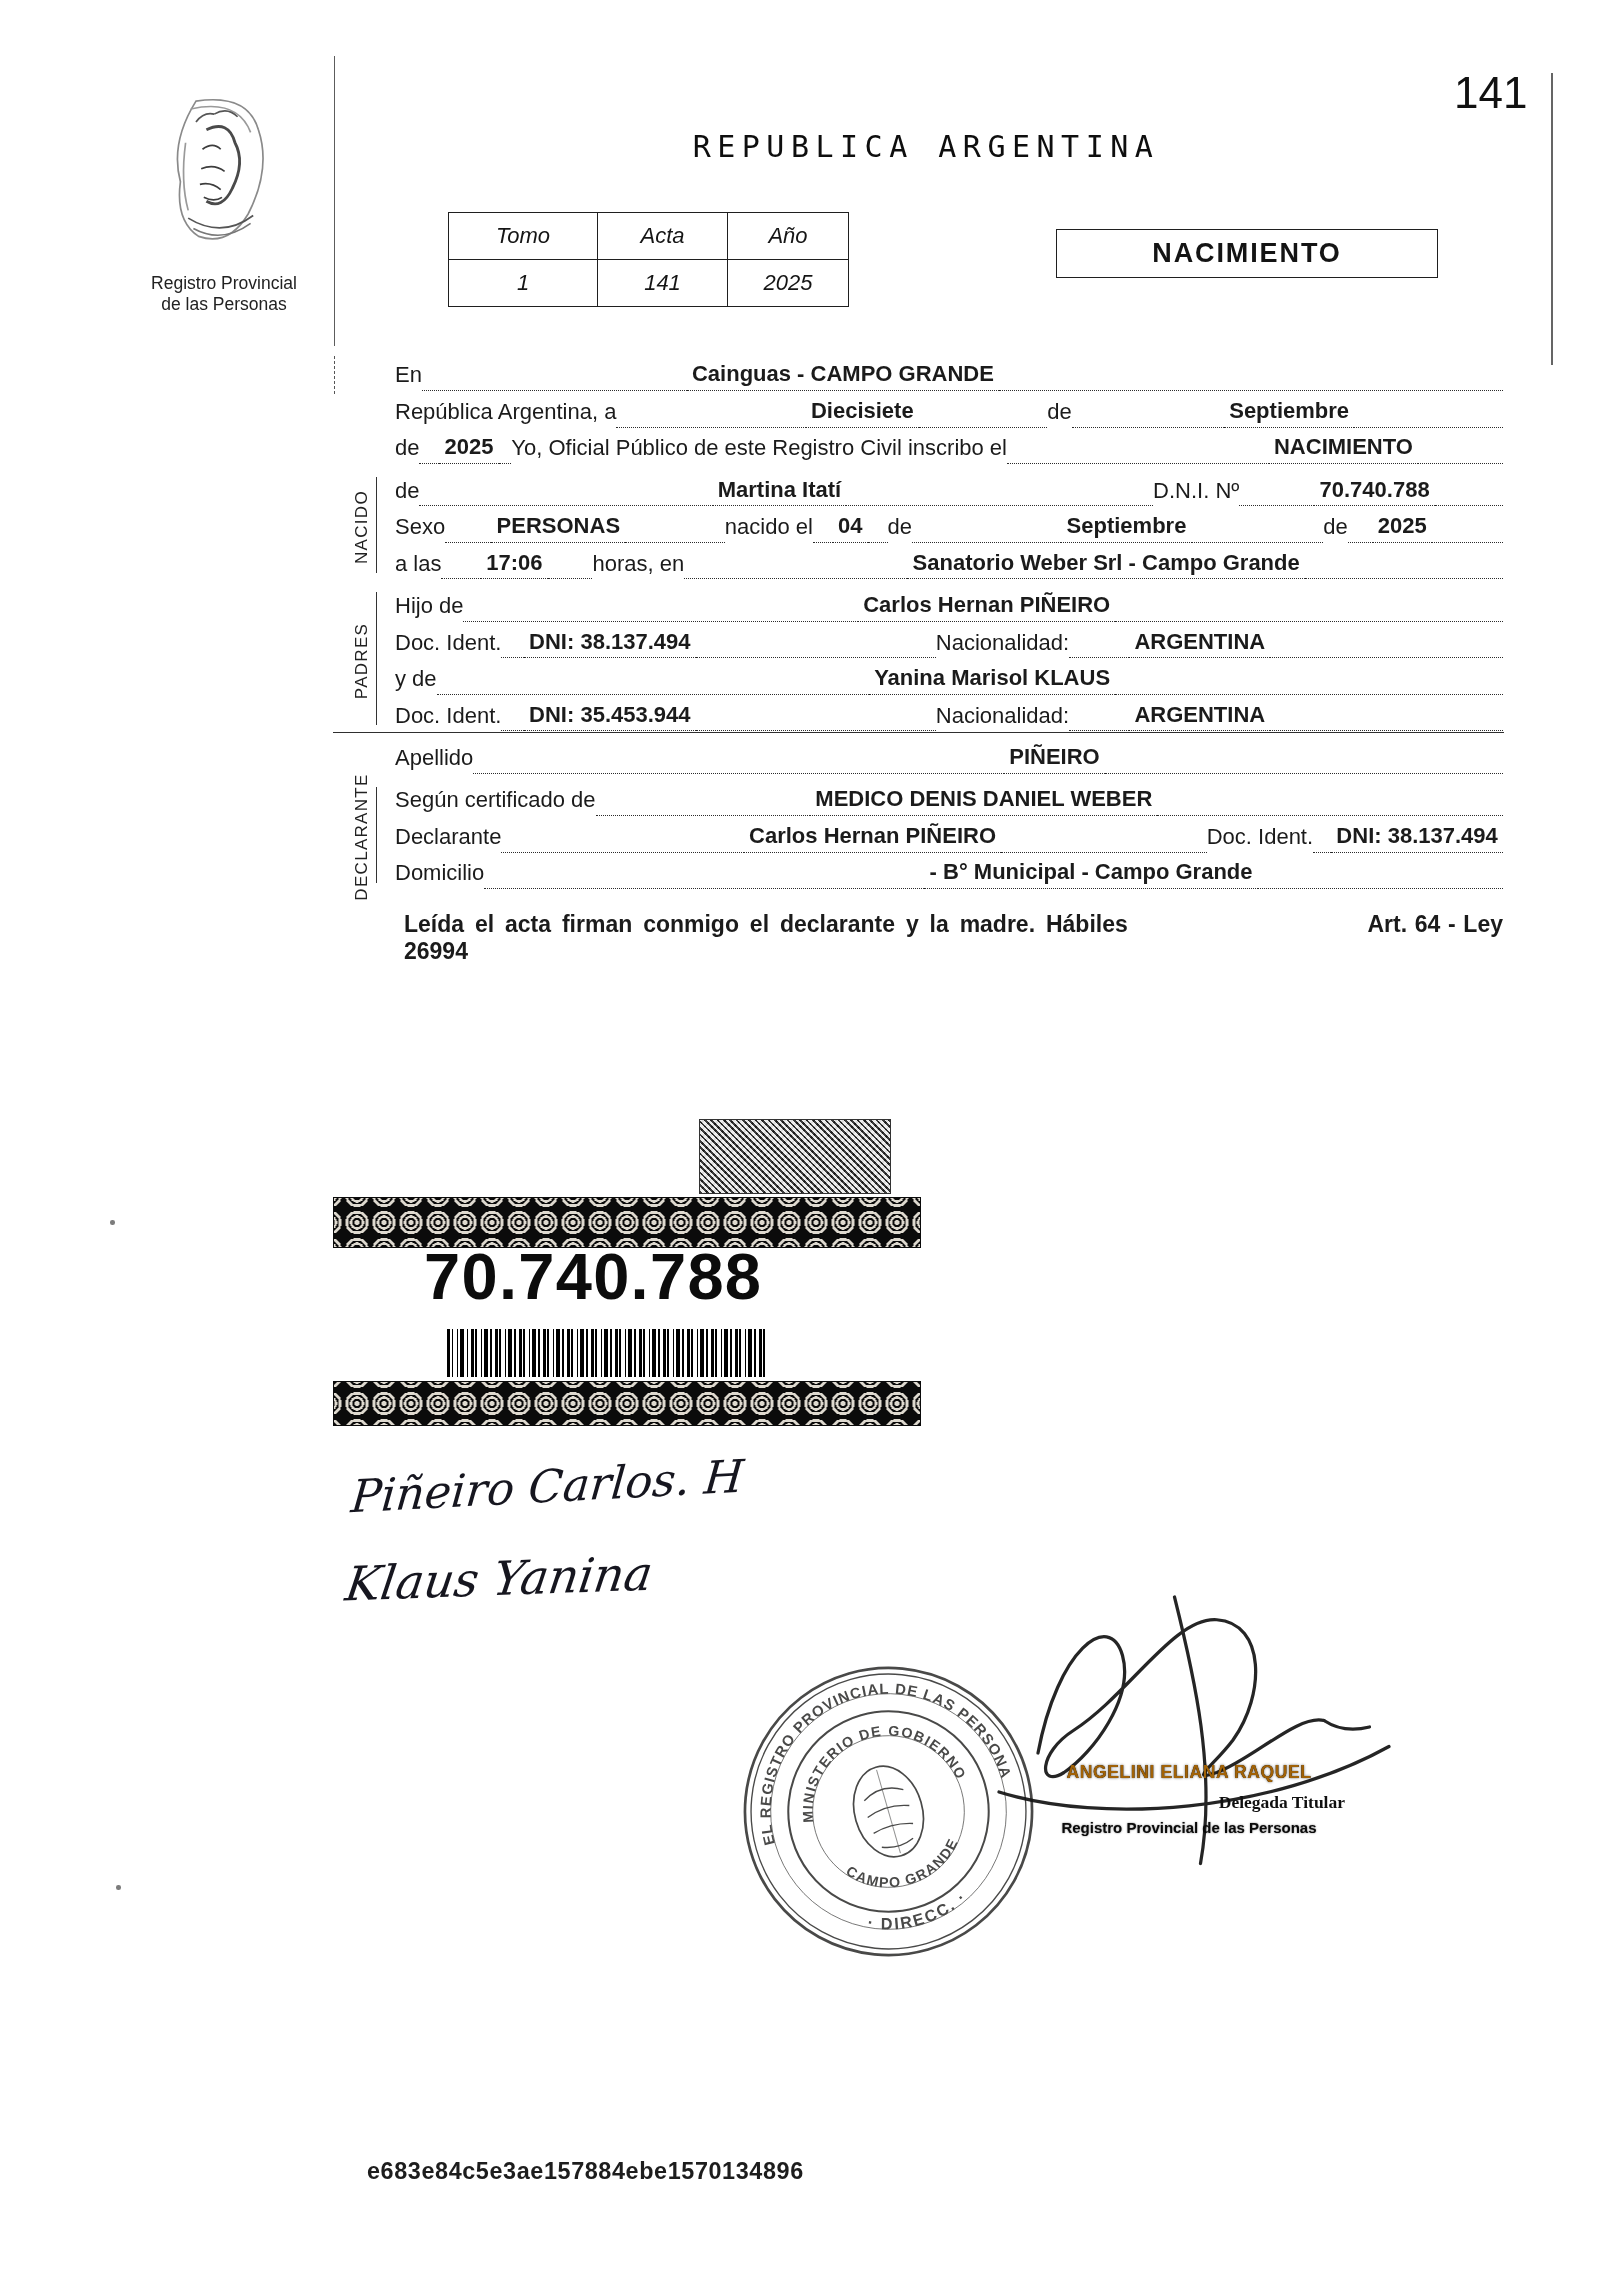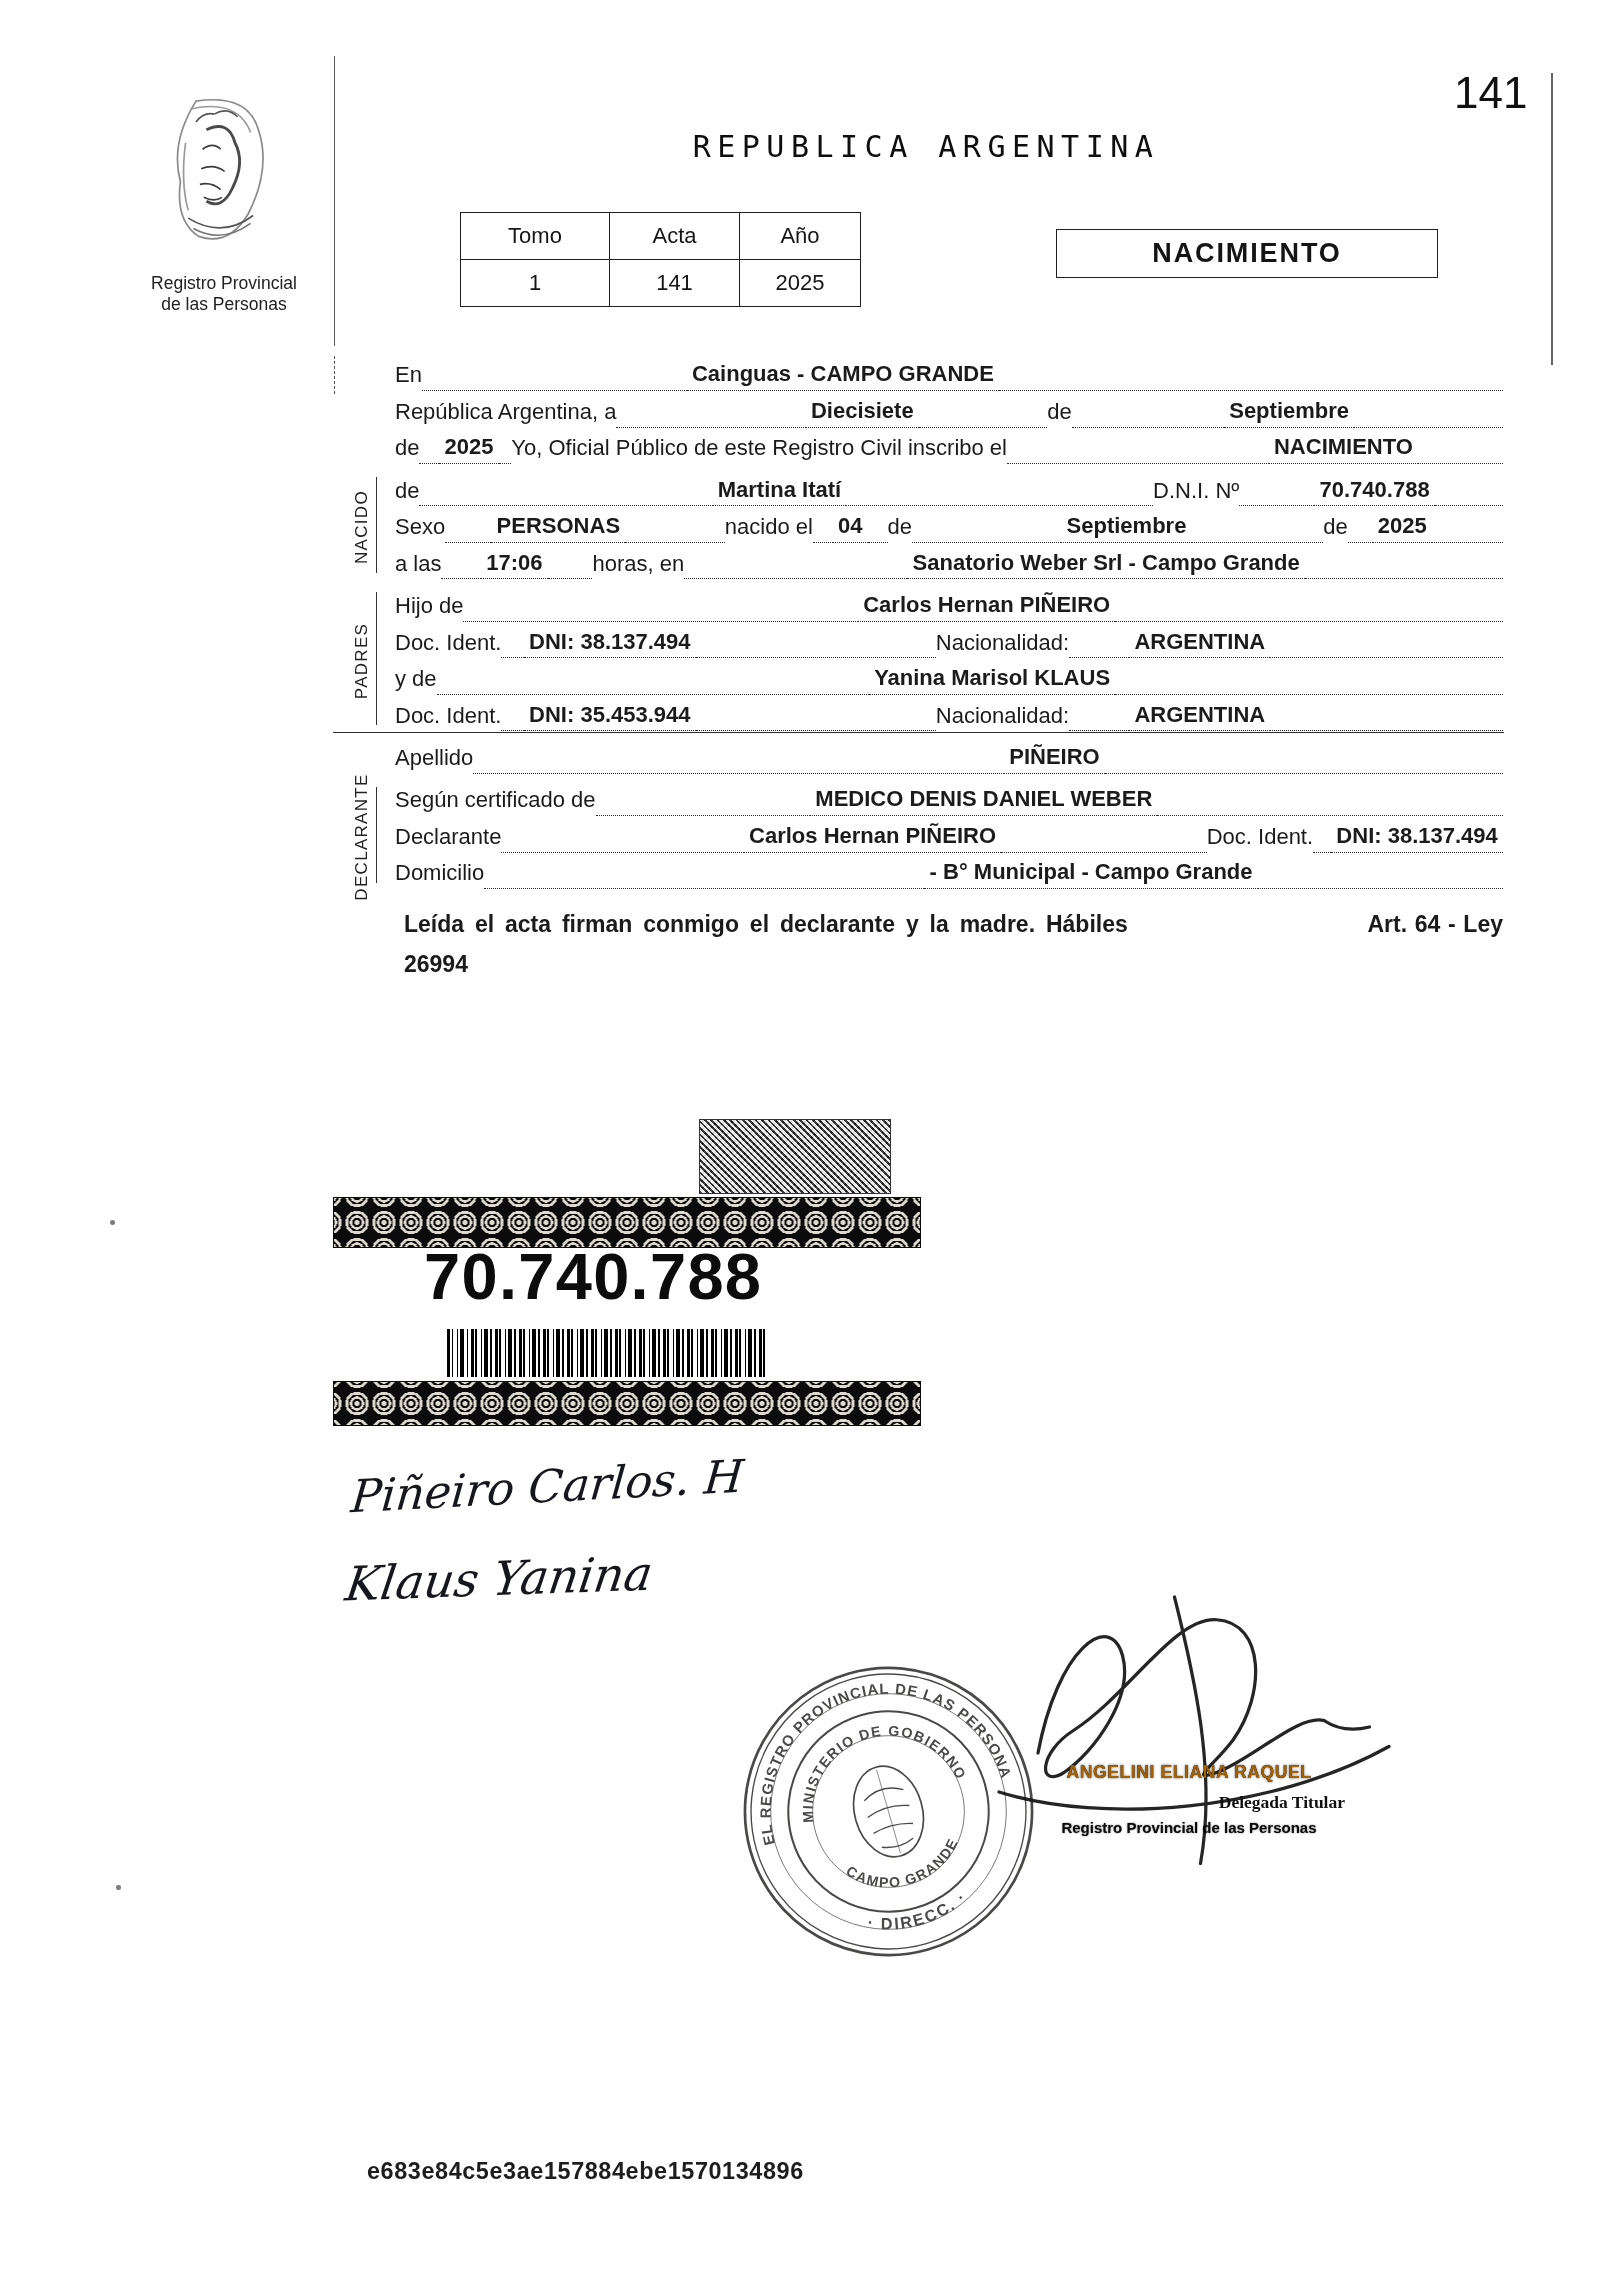--- a/index.html
+++ b/index.html
@@ -12,21 +12,21 @@
   .fold-line { position:absolute; left:334px; top:56px; width:1.3px; height:290px; background:#5c5c5c; }
   .fold-dashes { position:absolute; left:334px; top:356px; height:38px; width:0; border-left:1.9px dashed #555; }
   .doc-title { position:absolute; left:403px; top:129px; width:1046px; text-align:center;
                font-family:"DejaVu Sans Mono", monospace; font-weight:normal; font-size:30px; letter-spacing:6.5px; color:#0e0e0e; }
 
   
   .seal { position:absolute; left:157px; top:90px; width:130px; height:177px; }
   .seal-caption { position:absolute; left:133px; top:273px; width:182px; text-align:center; font-size:17.5px; line-height:1.18; color:#222; }
 
   
-  .rec-table { position:absolute; left:460px; top:212px; border-collapse:collapse; }
+  .rec-table { position:absolute; left:448px; top:212px; border-collapse:collapse;font-style:italic; }
   .rec-table td { border:1.9px solid #1f1f1f; text-align:center; font-size:22px; height:47px; color:#151515; }
   .rec-table .c1 { width:149px; } .rec-table .c2 { width:130px; } .rec-table .c3 { width:121px; }
 
   
   .act-box { position:absolute; left:1056px; top:229px; width:382px; height:49px; border:1.9px solid #1f1f1f;
              display:flex; align-items:center; justify-content:center; font-size:27px; font-weight:bold; letter-spacing:1.9px; color:#141414; }
 
   
   .form { position:absolute; left:395px; top:359px; width:1108px; font-size:22px; }
   .frow { display:flex; align-items:flex-end; height:32px; margin-bottom:4.5px; }
@@ -37,21 +37,21 @@
   .fgroup + .fgroup { margin-top:10.4px; }
   .hr-above { margin-top:18px; }
   .hr-above::before { content:""; position:absolute; left:-62px; right:-1.3px; top:-9.7px; border-top:1.3px solid #2f2f2f; }
   .sec-line { position:absolute; left:-19.5px; top:2.6px; bottom:6.5px; width:1.3px; background:#333; }
   .sec-label { position:absolute; left:-103px; width:138px; height:18px; top:calc(50% - 9px); transform:rotate(-90deg);
                text-align:center; font-size:17px; letter-spacing:1.3px; color:#222; white-space:nowrap; }
 
   .closing { margin-top:22px; padding-left:9px; font-weight:bold; font-size:23px; word-spacing:4.5px;
              display:flex; justify-content:space-between; }
   .closing .law { white-space:nowrap; margin-left:19.5px; word-spacing:1.3px; }
-  .law-num { font-weight:bold; font-size:23px; margin-top:13px; padding-left:9px; }
+  .law-num { font-weight:bold; font-size:23px; margin-top:0; padding-left:9px; }
 
   
   .patch { position:absolute; left:699px; top:1119px; width:192px; height:75px; opacity:.92; border:0.6px solid #222;
            background-image:
              repeating-linear-gradient(45deg, rgba(10,10,10,.85) 0 1.9px, rgba(238,238,238,.9) 1.9px 4.5px),
              repeating-linear-gradient(-45deg, #111 0 1.9px, rgba(232,232,232,.7) 1.9px 5.2px); }
   .band { position:absolute; left:333px; width:588px; background-color:#ded9cf;
           background-image: radial-gradient(circle at center,
             transparent 0, transparent 2.6px, #0b0b0b 2.6px, #0b0b0b 4.5px,
             transparent 4.5px, transparent 7.1px, #0b0b0b 7.1px, #0b0b0b 9px,

